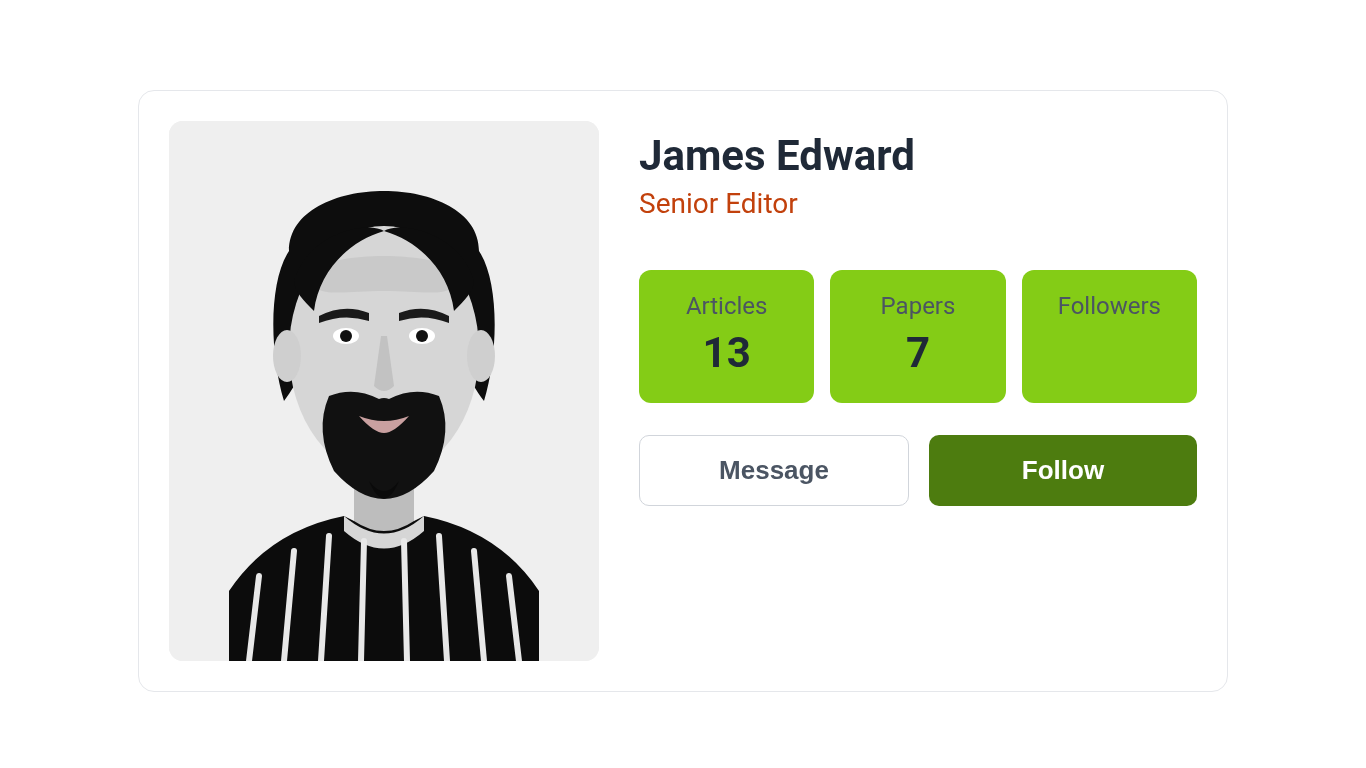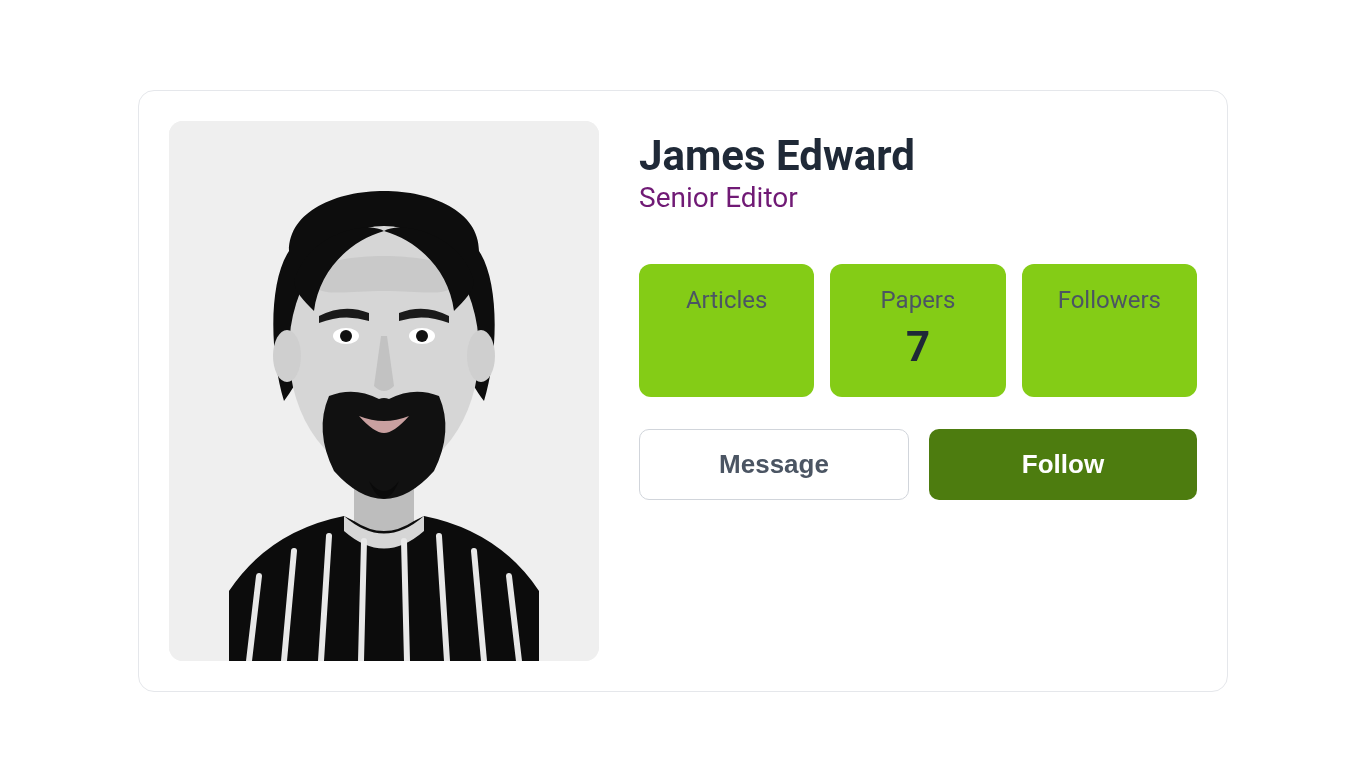--- a/index.html
+++ b/index.html
@@ -47,21 +47,22 @@
     padding-top: 10px;
   }
   .name {
     font-size: 42px;
     font-weight: 700;
     color: #1f2937;
     line-height: 1.2;
   }
   .role {
     font-size: 28px;
-    color: #701a75;
+    color: #c2410c;
+    margin-top: 6px;
   }
   .stats {
     display: flex;
     gap: 16px;
     margin-top: 50px;
   }
   .stat {
     flex: 1;
     background: #84cc16;
     border-radius: 12px;
@@ -161,20 +162,21 @@
     </svg>
   </div>
 
   <div class="info">
     <h1 class="name">James Edward</h1>
     <div class="role">Senior Editor</div>
 
     <div class="stats">
       <div class="stat">
         <div class="stat-label">Articles</div>
+        <div class="stat-value">13</div>
       </div>
       <div class="stat">
         <div class="stat-label">Papers</div>
         <div class="stat-value">7</div>
       </div>
       <div class="stat">
         <div class="stat-label">Followers</div>
       </div>
     </div>
 

